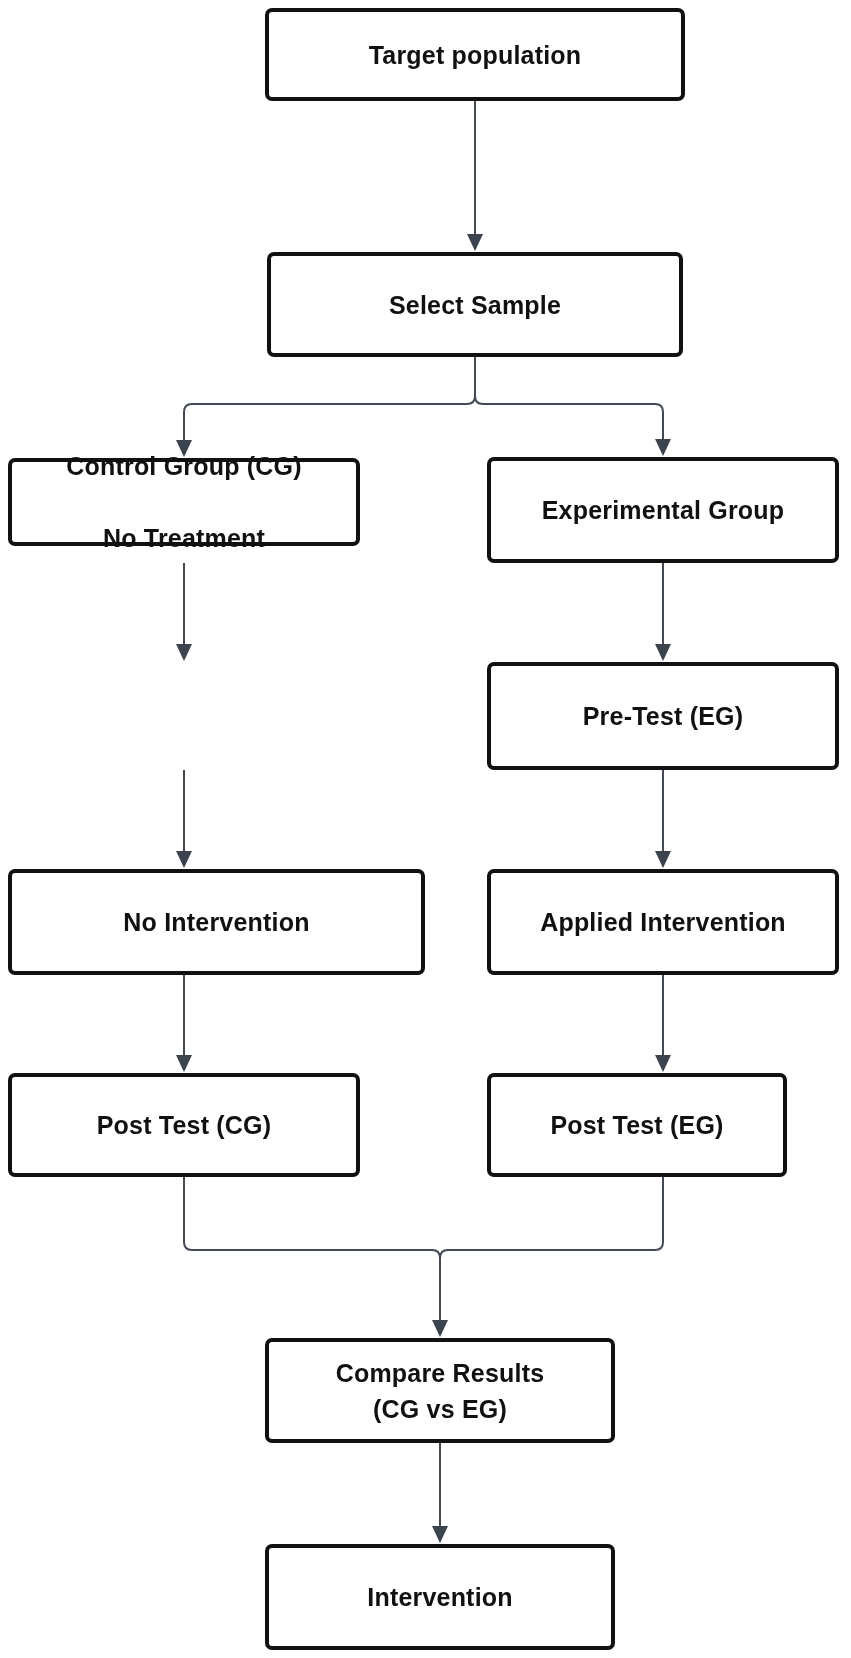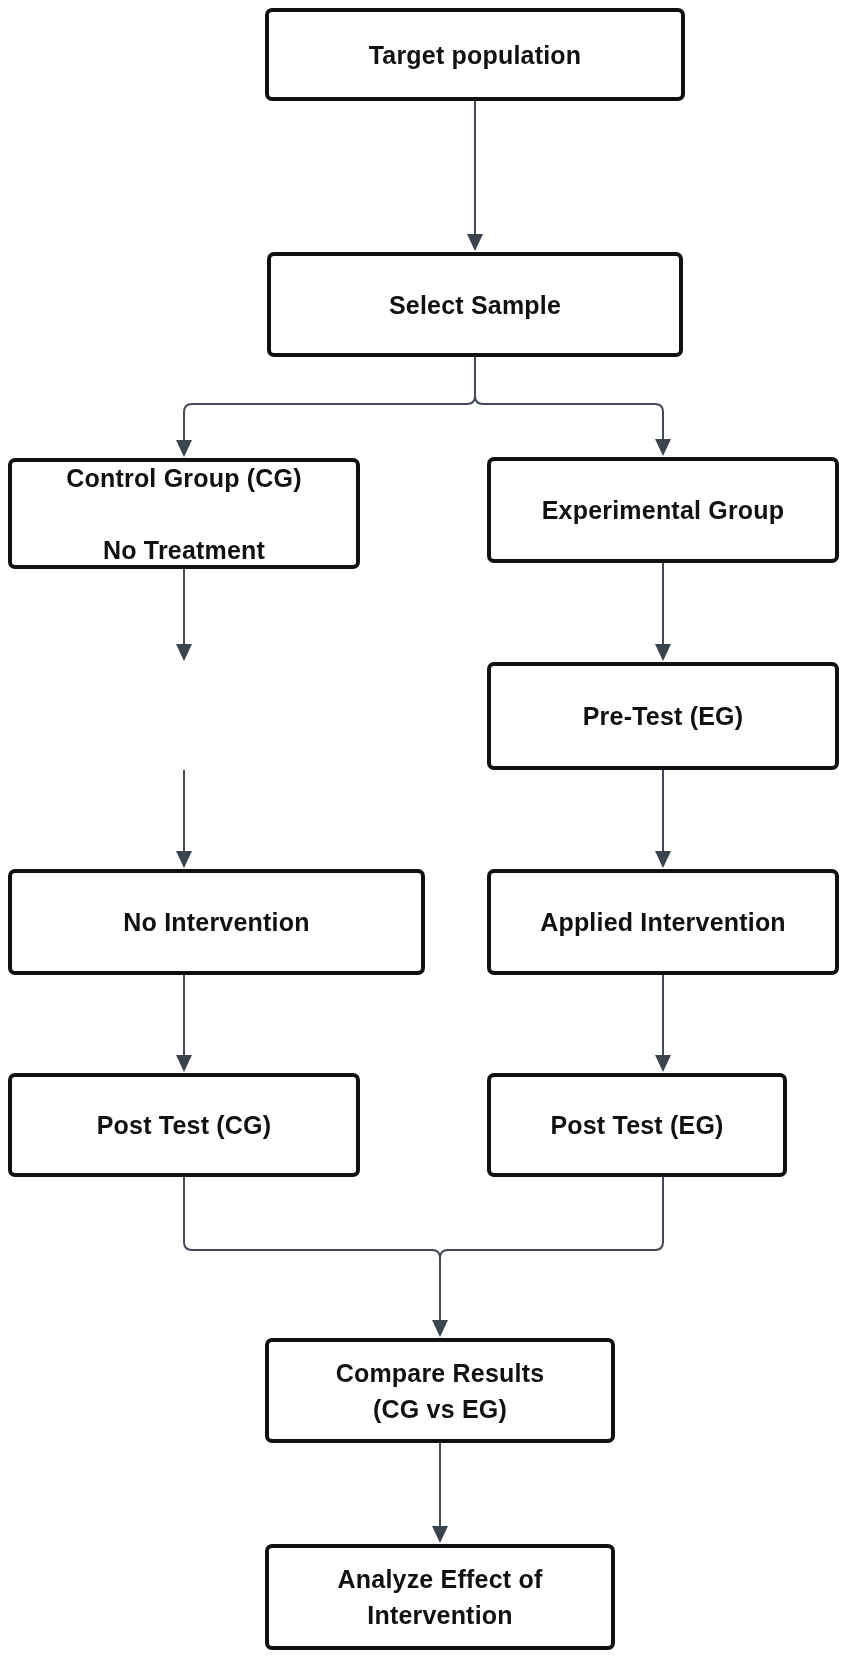--- a/index.html
+++ b/index.html
@@ -48,21 +48,21 @@
     color: var(--text, #111111);
     font-weight: 700;
     font-size: 25px;
     line-height: 36px;
     letter-spacing: 0.2px;
   }
   .node span { display: block; }
 
   .n-target   { left: 265px; top: 8px;    width: 420px; height: 93px;  }
   .n-select   { left: 267px; top: 252px;  width: 416px; height: 105px; }
-  .n-control  { left: 8px;   top: 458px;  width: 352px; height: 111px; gap: 36px; }
+  .n-control  { left: 8px;   top: 458px;  width: 352px; height: 88px; gap: 36px; }
   .n-experim  { left: 487px; top: 457px;  width: 352px; height: 106px; }
   .n-precg    { left: 8px;   top: 662px;  width: 352px; height: 108px; }
   .n-preeg    { left: 487px; top: 662px;  width: 352px; height: 108px; }
   .n-nointer  { left: 8px;   top: 869px;  width: 417px; height: 106px; }
   .n-appinter { left: 487px; top: 869px;  width: 352px; height: 106px; }
   .n-postcg   { left: 8px;   top: 1073px; width: 352px; height: 104px; }
   .n-posteg   { left: 487px; top: 1073px; width: 300px; height: 104px; }
   .n-compare  { left: 265px; top: 1338px; width: 350px; height: 105px; }
   .n-analyze  { left: 265px; top: 1544px; width: 350px; height: 106px; }
 </style>
@@ -144,17 +144,16 @@
   <div class="node n-posteg">
     <span>Post Test (EG)</span>
   </div>
 
   <div class="node n-compare">
     <span>Compare Results</span>
     <span>(CG vs EG)</span>
   </div>
 
   <div class="node n-analyze">
-    <span>Analyze Effect of</span>
     <span>Intervention</span>
   </div>
 
 </div>
 
 </body></html>

